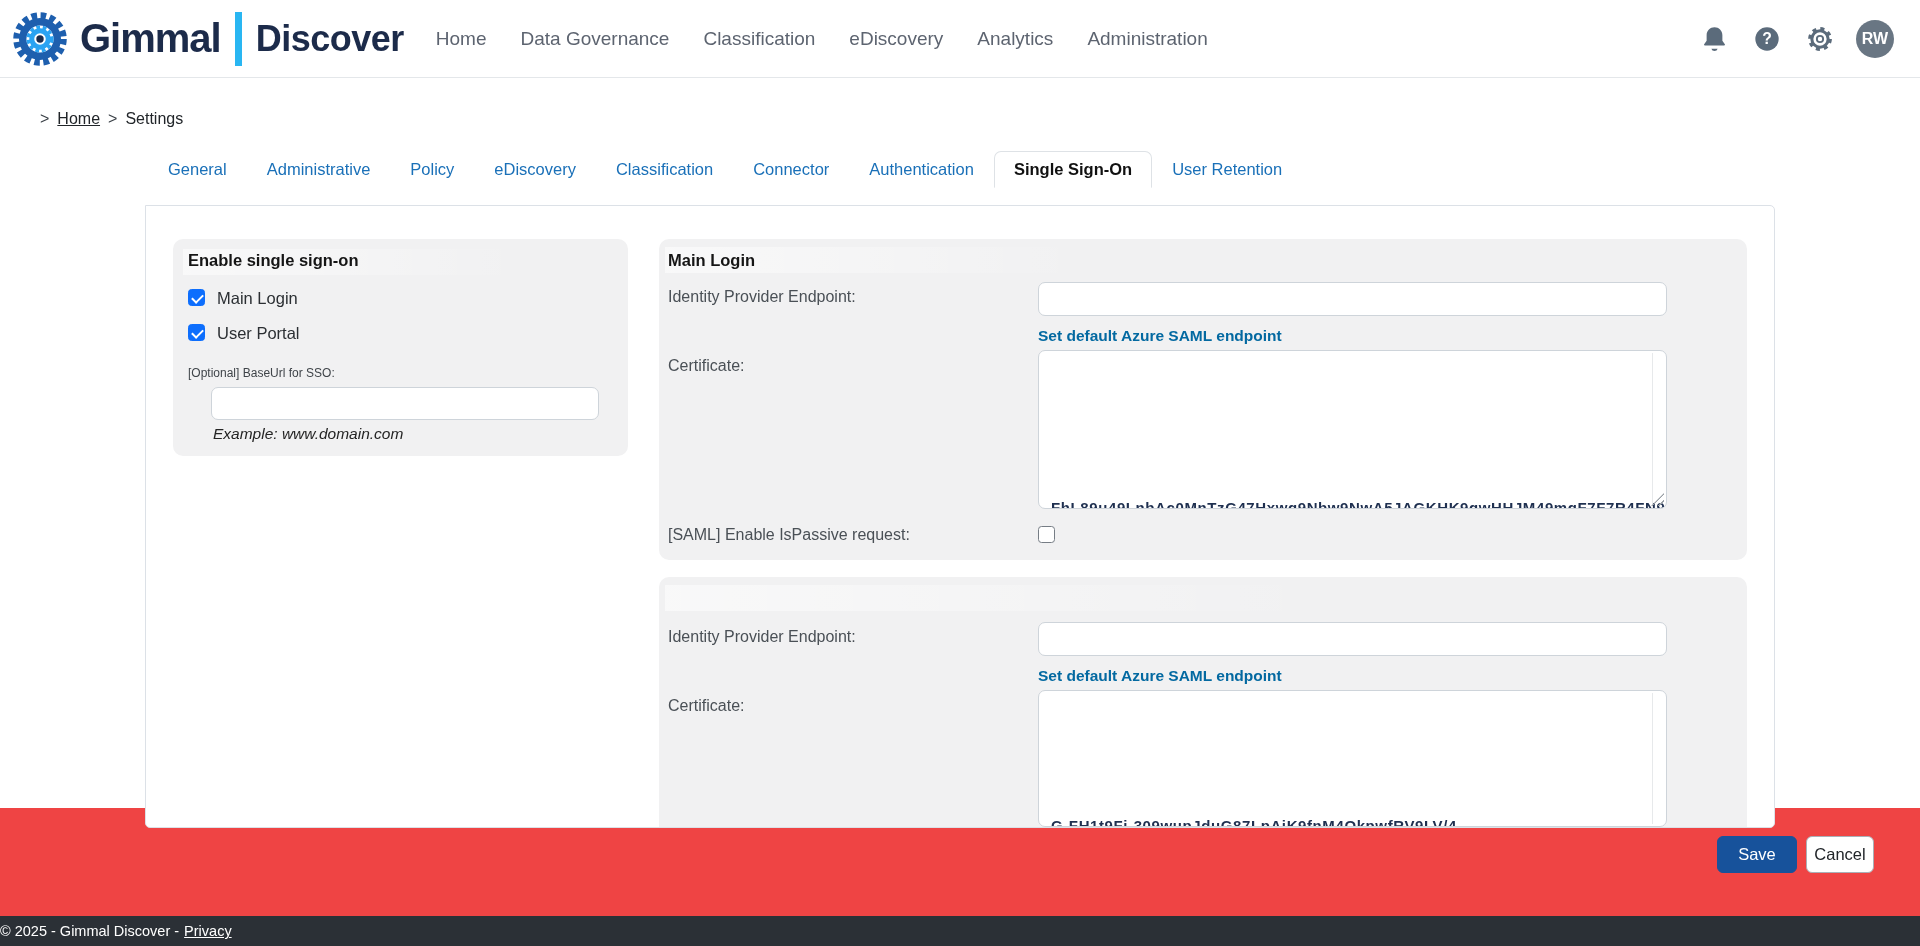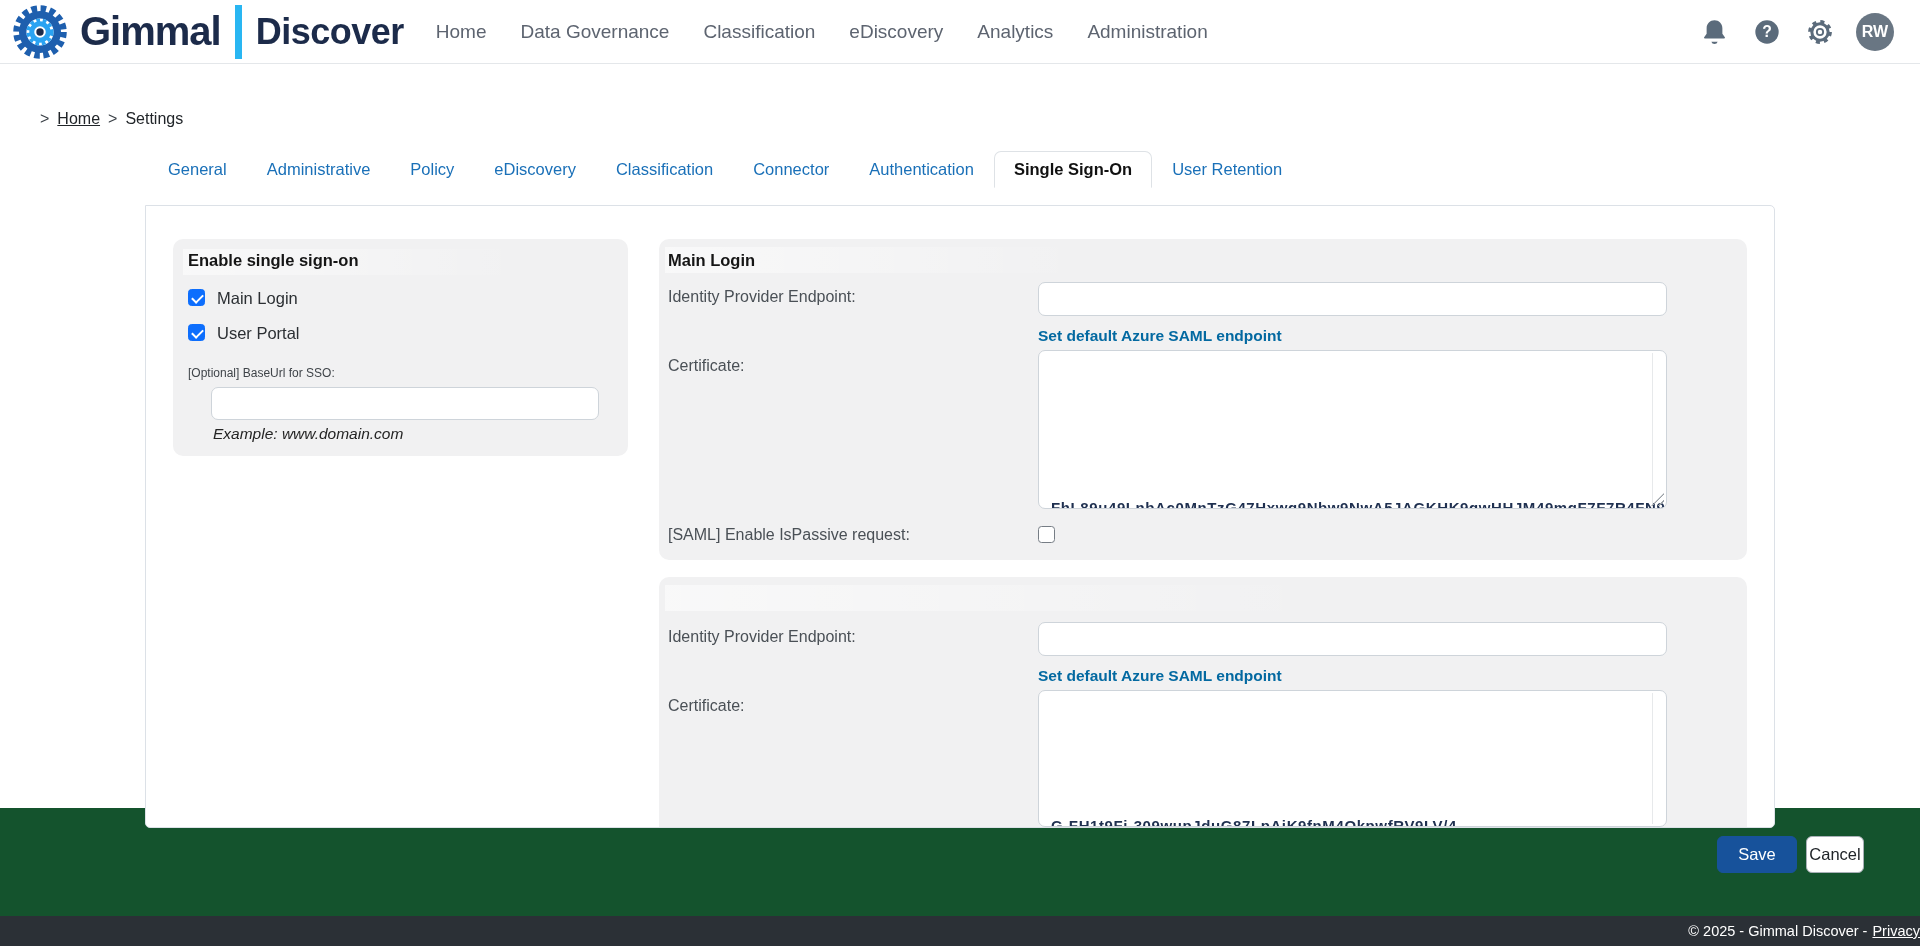--- a/index.html
+++ b/index.html
@@ -3,21 +3,21 @@
 <meta charset="utf-8">
 <style>
   * { margin:0; padding:0; box-sizing:border-box; }
   html,body { background:#fff; }
   #app {
     position:relative; width:1920px; height:946px; overflow:hidden;
     font-family:"Liberation Sans", sans-serif; background:#fff; color:#212529;
   }
 
   
-  .header { position:absolute; top:0; left:0; width:1920px; height:64px;
+  .header { position:absolute; top:0; left:0; width:1920px; height:78px;
     background:#fff; border-bottom:1px solid #e4e7ea; display:flex; align-items:center; padding:0 26px 0 12px; z-index:5; }
   .brand { display:flex; align-items:center; cursor:pointer; }
   .brand-gear { width:56px; height:56px; margin-right:12px; }
   .brand-name { font-size:40px; font-weight:bold; color:#1c2b4a; letter-spacing:-1px; }
   .brand-divider { width:7px; height:54px; background:#29b6f2; margin:0 14px; }
   .brand-product { font-size:36px; font-weight:600; color:#1c2b4a; letter-spacing:-0.5px; }
   .topnav { display:flex; gap:34px; margin-left:32px; }
   .topnav a { font-size:19px; color:#5d6470; text-decoration:none; cursor:pointer; }
   .header-right { margin-left:auto; display:flex; align-items:center; gap:19px; }
   .icon-btn { background:none; border:0; cursor:pointer; width:34px; height:34px; display:flex; align-items:center; justify-content:center; }
@@ -63,29 +63,29 @@
 
   .cert-box { position:absolute; background:#fff; border:1px solid #ced4da; border-radius:7px; overflow:hidden; }
   .cert-text { position:absolute; left:12px; bottom:-8px; font-size:15px; color:#1f3050;
     white-space:nowrap; letter-spacing:0.6px; font-weight:bold; }
   .scroll-track { position:absolute; right:13px; top:2px; bottom:2px; width:1px; background:#e7e9eb; }
   .resize-handle { position:absolute; right:2px; bottom:2px; width:13px; height:13px; cursor:nwse-resize;
     background-image:repeating-linear-gradient(135deg, #9aa0a6 0 1.5px, transparent 1.5px 4.5px);
     clip-path:polygon(100% 0, 100% 100%, 0 100%); }
 
   
-  .bottom-strip { position:absolute; left:0; top:808px; width:1920px; height:108px; background:#14532d; }
+  .bottom-strip { position:absolute; left:0; top:808px; width:1920px; height:108px; background:#ef4444; }
   .btn { position:absolute; top:28px; height:37px; border-radius:6px; font-size:16.5px; cursor:pointer;
     font-family:"Liberation Sans", sans-serif; }
   .btn-save { left:1717px; width:80px; background:#17529b; color:#fff; border:1px solid #17529b; }
-  .btn-cancel { left:1806px; width:58px; background:#fff; color:#212529; border:1px solid #a9b0b7; }
+  .btn-cancel { left:1806px; width:68px; background:#fff; color:#212529; border:1px solid #a9b0b7; }
 
   
   .footer { position:absolute; left:0; top:916px; width:1920px; height:30px; background:#2b3036;
-    color:#fff; display:flex; align-items:center; justify-content:flex-end; gap:5px; font-size:14.5px; }
+    color:#fff; display:flex; align-items:center; justify-content:flex-start; gap:5px; font-size:14.5px; }
   .footer a { color:#fff; text-decoration:underline; cursor:pointer; }
 </style>
 </head>
 <body>
 
 <div id="app">
 
   <div class="header">
     <div class="brand">
       <svg class="brand-gear" viewBox="0 0 68 68">

